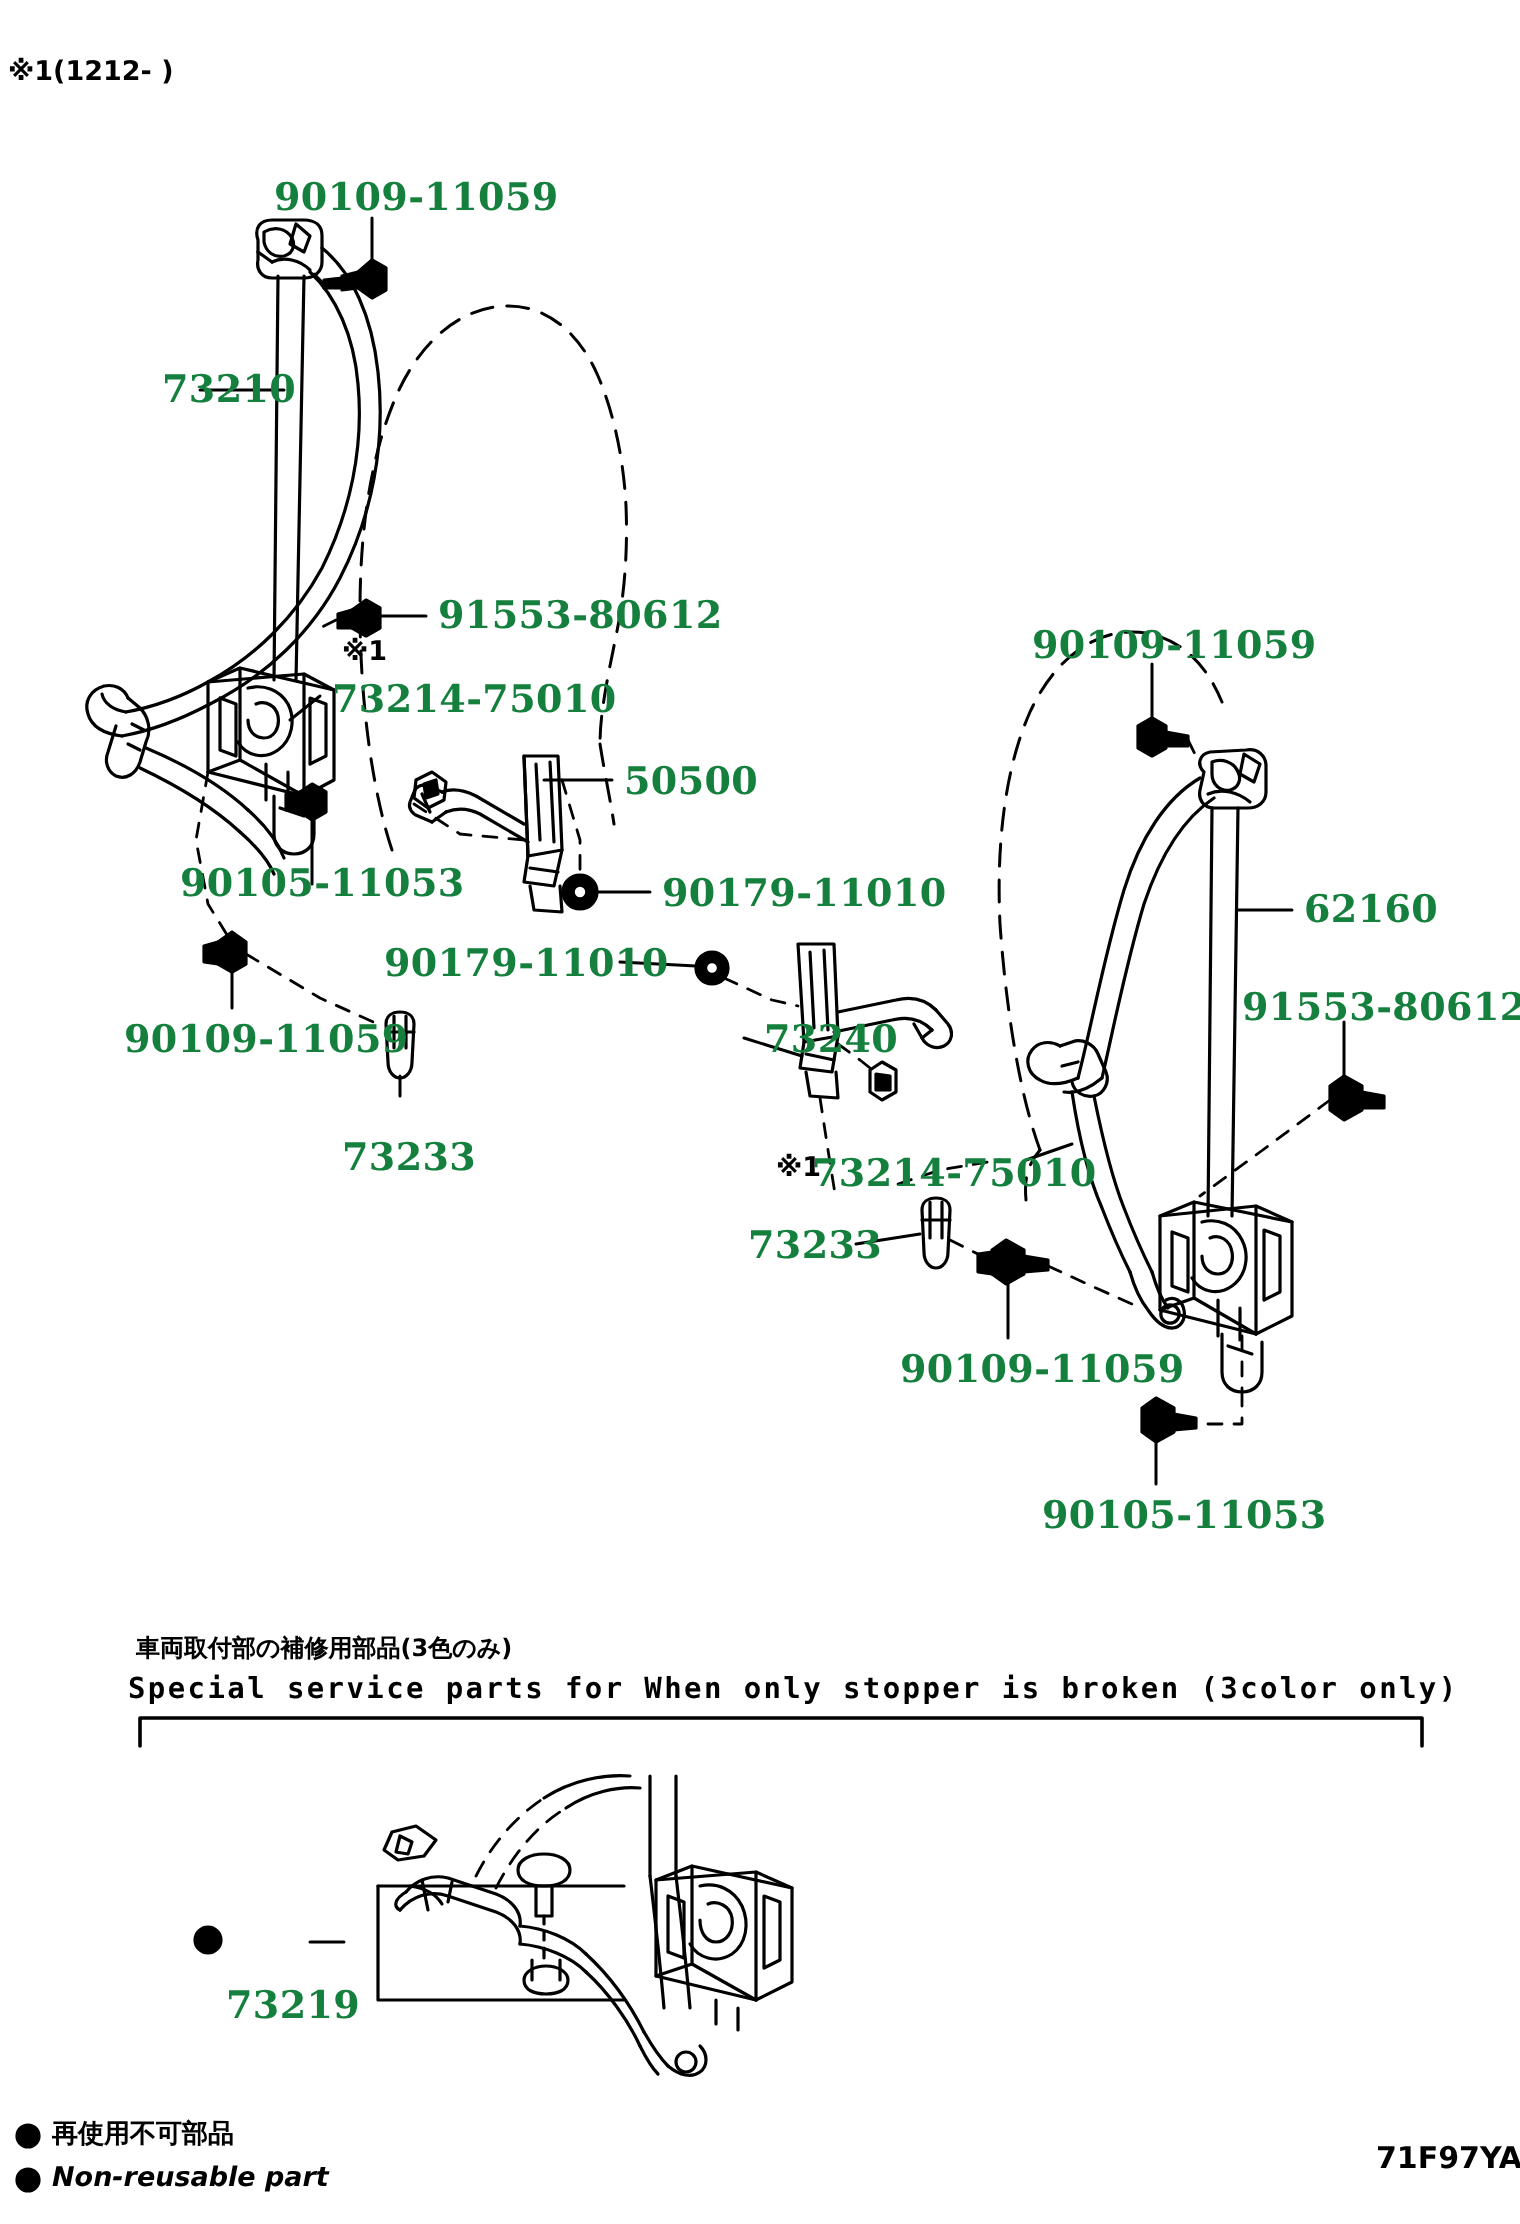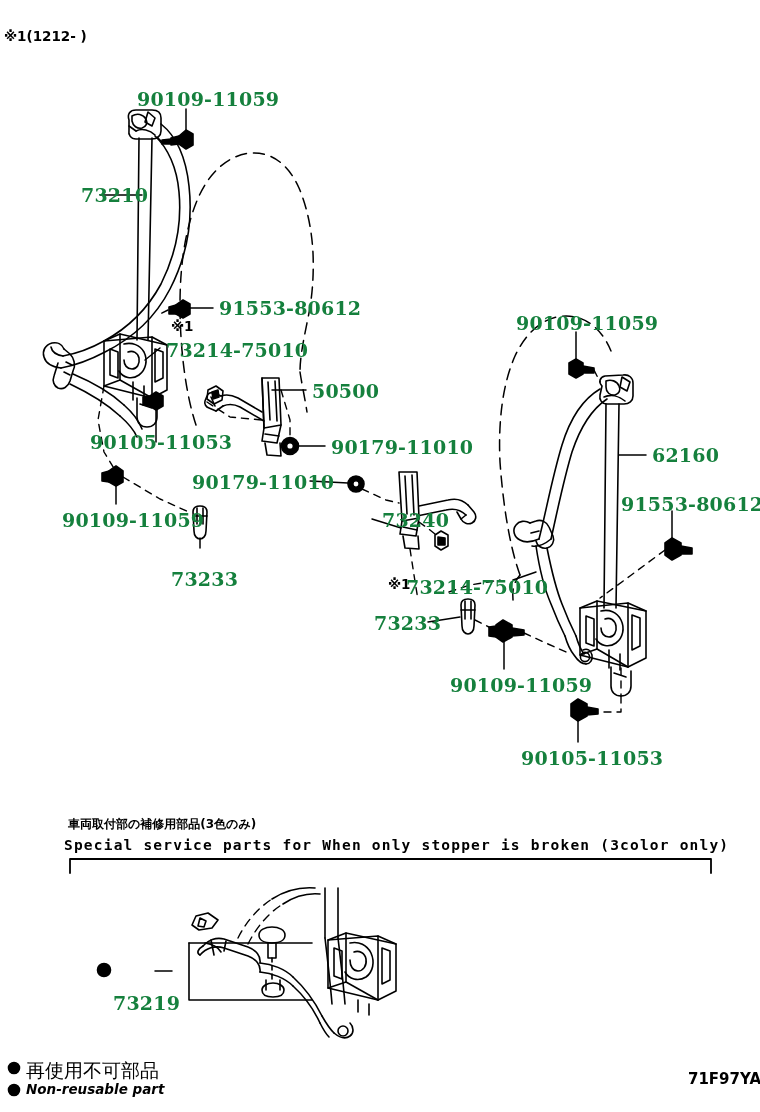--- a/index.html
+++ b/index.html
@@ -58,22 +58,22 @@
     font-family: "DejaVu Sans Mono", "Liberation Mono", monospace;
     font-weight: normal;
     font-size: 14.5px;
     white-space: nowrap;
     line-height: 1;
     letter-spacing: 1.2px;
   }
   .legend-jp {
     position: absolute;
     font-family: "DejaVu Sans", "Liberation Sans", sans-serif;
-    font-weight: normal;
-    font-size: 19px;
+    font-weight: bold;
+    font-size: 13px;
     white-space: nowrap;
     line-height: 1;
   }
   .legend-en {
     position: absolute;
     font-family: "DejaVu Sans", "Liberation Sans", sans-serif;
     font-weight: bold;
     font-size: 13.5px;
     white-space: nowrap;
     line-height: 1;

